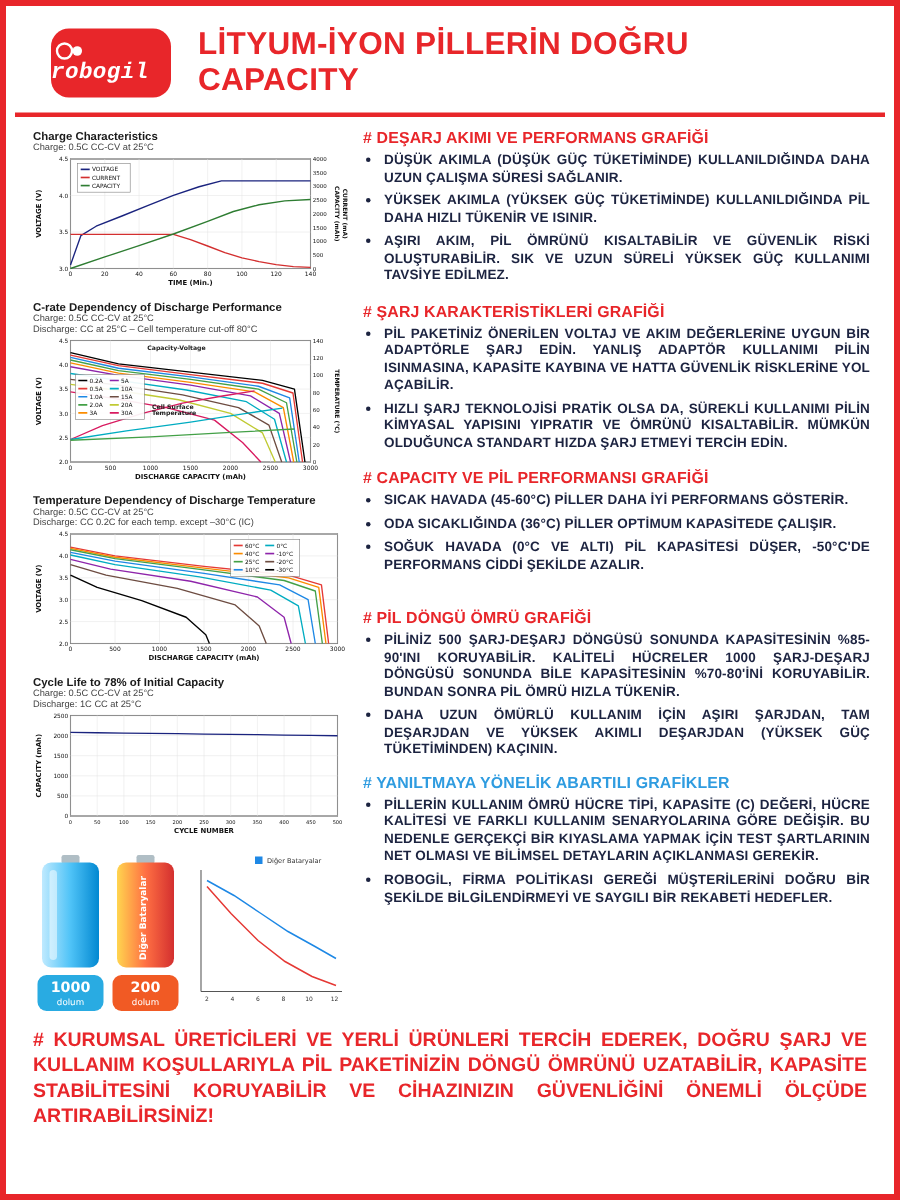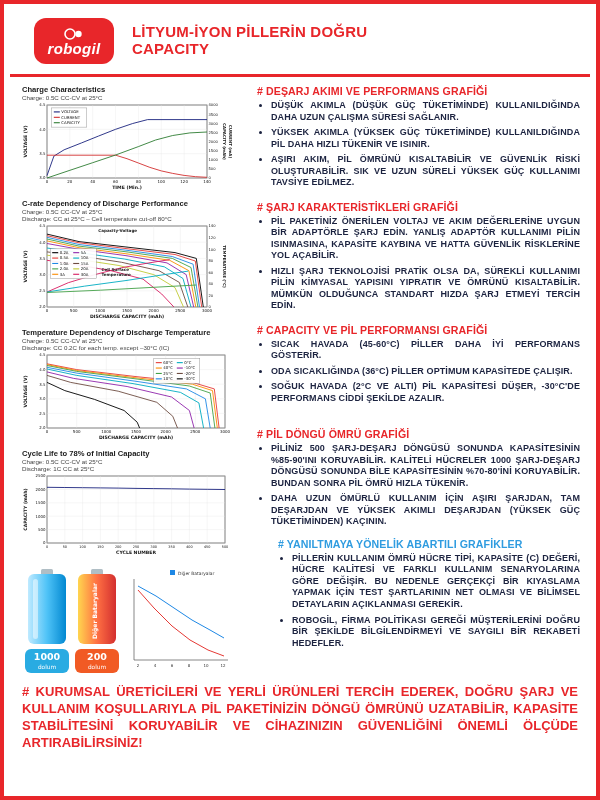--- a/index.html
+++ b/index.html
@@ -4,38 +4,38 @@
 <style>
   html,body{margin:0;padding:0;background:#ffffff;}
   .page{
     width:600px;height:800px;box-sizing:border-box;position:relative;
     border:4px solid #e8262a;background:#fff;overflow:hidden;
     font-family:"Liberation Sans",sans-serif;
   }
   
   .header{display:flex;align-items:center;gap:18px;padding:14px 24px 6px 30px;}
   .logo{width:80px;height:46px;background:#e8262a;border-radius:12px;color:#fff;
-    display:flex;flex-direction:column;align-items:center;justify-content:center;flex:none;}
+    display:flex;flex-direction:column;justify-content:center;flex:none;font-family:Liberation Mono, monospace;}
   .logo-text{font-size:15px;font-weight:bold;font-style:italic;letter-spacing:.3px;line-height:1;}
-  .title{margin:0;color:#e8262a;font-size:15px;font-weight:bold;line-height:1.12;letter-spacing:.2px;}
+  .title{margin:0;color:#e8262a;font-size:21px;font-weight:bold;line-height:1.12;letter-spacing:.2px;}
   .divider{height:3px;background:#e8262a;margin:4px 6px 0 6px;}
   
-  .content{display:flex;gap:17px;padding:8px 14px 0 16px;}
+  .content{display:flex;gap:2px;padding:8px 14px 0 16px;}
   .left-col{width:218px;flex:none;padding-left:2px;}
   .right-col{flex:1;min-width:0;padding-right:2px;}
   .chart-card{margin-bottom:6px;}
   .chart-title{font-size:7.6px;font-weight:bold;color:#1a1a1a;}
   .chart-sub{font-size:6.2px;color:#444;}
   svg.chart,svg.battery-art{display:block;width:210px;}
   svg text{font-family:"DejaVu Sans",sans-serif;}
   
   .sec{margin-bottom:12px;}
   .sec.s3{margin-bottom:24px;}
   .sec.s4{margin-bottom:10px;}
-  .sec.s5{margin-bottom:0;margin-left:21px;}
+  .sec.s5{margin-bottom:0;}
   .sec-title{margin:0 0 3px 0;font-size:10.6px;font-weight:bold;color:#e8262a;letter-spacing:.1px;}
   .sec-title.blue{color:#2f9ce0;}
   .sec ul{margin:0;padding-left:14px;}
   .sec li{font-size:9px;font-weight:bold;color:#1c2340;line-height:1.28;
     text-align:justify;margin-bottom:4px;letter-spacing:.1px;}
   
   .footer{margin:8px 18px 0 18px;}
   .footer p{margin:0;color:#e8262a;font-size:13px;font-weight:bold;line-height:1.3;text-align:justify;}
 </style>
 </head>
@@ -373,21 +373,21 @@
           <li>PİL PAKETİNİZ ÖNERİLEN VOLTAJ VE AKIM DEĞERLERİNE UYGUN BİR ADAPTÖRLE ŞARJ EDİN. YANLIŞ ADAPTÖR KULLANIMI PİLİN ISINMASINA, KAPASİTE KAYBINA VE HATTA GÜVENLİK RİSKLERİNE YOL AÇABİLİR.</li>
           <li>HIZLI ŞARJ TEKNOLOJİSİ PRATİK OLSA DA, SÜREKLİ KULLANIMI PİLİN KİMYASAL YAPISINI YIPRATIR VE ÖMRÜNÜ KISALTABİLİR. MÜMKÜN OLDUĞUNCA STANDART HIZDA ŞARJ ETMEYİ TERCİH EDİN.</li>
         </ul>
       </section>
 
       <section class="sec s3">
         <h2 class="sec-title"># CAPACITY VE PİL PERFORMANSI GRAFİĞİ</h2>
         <ul>
           <li>SICAK HAVADA (45-60°C) PİLLER DAHA İYİ PERFORMANS GÖSTERİR.</li>
           <li>ODA SICAKLIĞINDA (36°C) PİLLER OPTİMUM KAPASİTEDE ÇALIŞIR.</li>
-          <li>SOĞUK HAVADA (2°C VE ALTI) PİL KAPASİTESİ DÜŞER, -30°C'DE PERFORMANS CİDDİ ŞEKİLDE AZALIR.</li>
+          <li>SOĞUK HAVADA (0°C VE ALTI) PİL KAPASİTESİ DÜŞER, -50°C'DE PERFORMANS CİDDİ ŞEKİLDE AZALIR.</li>
         </ul>
       </section>
 
       <section class="sec s4">
         <h2 class="sec-title"># PİL DÖNGÜ ÖMRÜ GRAFİĞİ</h2>
         <ul>
           <li>PİLİNİZ 500 ŞARJ-DEŞARJ DÖNGÜSÜ SONUNDA KAPASİTESİNİN %85-90'INI KORUYABİLİR. KALİTELİ HÜCRELER 1000 ŞARJ-DEŞARJ DÖNGÜSÜ SONUNDA BİLE KAPASİTESİNİN %70-80'İNİ KORUYABİLİR. BUNDAN SONRA PİL ÖMRÜ HIZLA TÜKENİR.</li>
           <li>DAHA UZUN ÖMÜRLÜ KULLANIM İÇİN AŞIRI ŞARJDAN, TAM DEŞARJDAN VE YÜKSEK AKIMLI DEŞARJDAN (YÜKSEK GÜÇ TÜKETİMİNDEN) KAÇININ.</li>
         </ul>
       </section>

